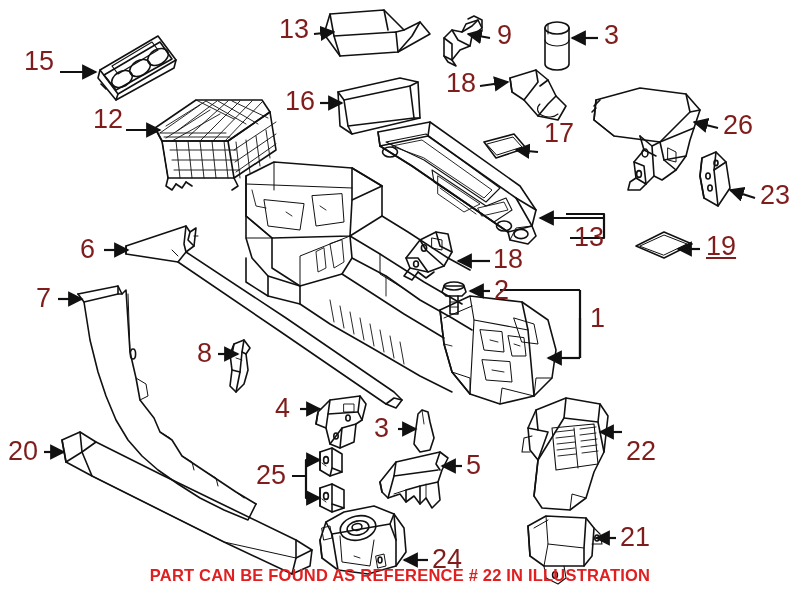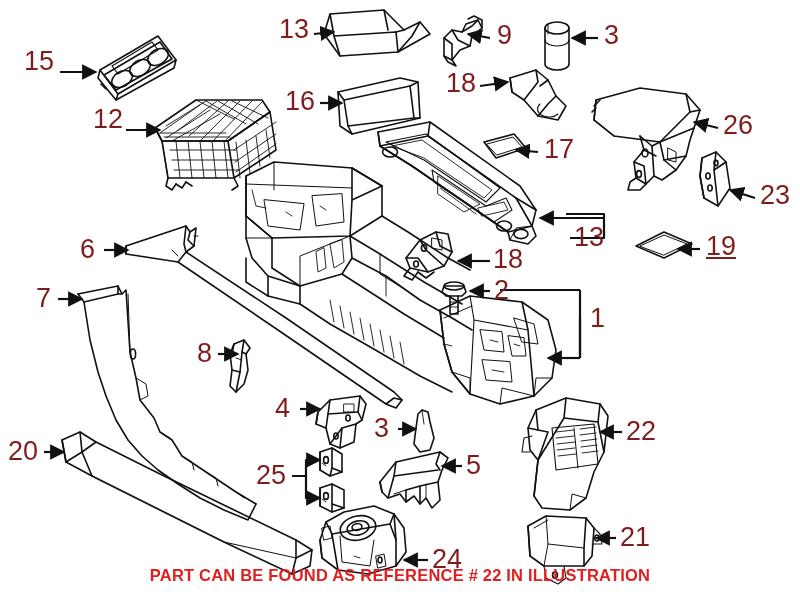--- a/index.html
+++ b/index.html
@@ -434,34 +434,34 @@
     </g>
   </svg>
 
   <div class="callout cal-num" style="left:24px;  top:48px;">15</div>
   <div class="callout cal-num" style="left:93px;  top:106px;">12</div>
   <div class="callout cal-num" style="left:279px; top:16px;">13</div>
   <div class="callout cal-num" style="left:285px; top:88px;">16</div>
   <div class="callout cal-num" style="left:497px; top:22px;">9</div>
   <div class="callout cal-num" style="left:604px; top:22px;">3</div>
   <div class="callout cal-num" style="left:446px; top:70px;">18</div>
-  <div class="callout cal-num" style="left:544px; top:136px;text-align:center;">17</div>
+  <div class="callout cal-num" style="left:544px; top:120px;text-align:center;">17</div>
   <div class="callout cal-num" style="left:723px; top:112px;">26</div>
   <div class="callout cal-num" style="left:760px; top:182px;">23</div>
   <div class="callout cal-num" style="left:706px; top:233px;text-decoration:underline;">19</div>
   <div class="callout cal-num" style="left:574px; top:224px;">13</div>
   <div class="callout cal-num" style="left:493px; top:246px;">18</div>
   <div class="callout cal-num" style="left:80px;  top:236px;">6</div>
   <div class="callout cal-num" style="left:36px;  top:285px;">7</div>
   <div class="callout cal-num" style="left:197px; top:340px;">8</div>
   <div class="callout cal-num" style="left:494px; top:277px;">2</div>
   <div class="callout cal-num" style="left:590px; top:305px;">1</div>
   <div class="callout cal-num" style="left:275px; top:395px;">4</div>
   <div class="callout cal-num" style="left:374px; top:415px;">3</div>
   <div class="callout cal-num" style="left:466px; top:452px;">5</div>
   <div class="callout cal-num" style="left:256px; top:462px;">25</div>
-  <div class="callout cal-num" style="left:626px; top:418px;text-align:right;">22</div>
+  <div class="callout cal-num" style="left:626px; top:438px;text-align:right;">22</div>
   <div class="callout cal-num" style="left:620px; top:524px;">21</div>
   <div class="callout cal-num" style="left:432px; top:546px;">24</div>
   <div class="callout cal-num" style="left:8px;   top:438px;text-align:center;">20</div>
 
   <div id="footnote">PART CAN BE FOUND AS REFERENCE # 22 IN ILLUSTRATION</div>
 </div>
 
 </body></html>

